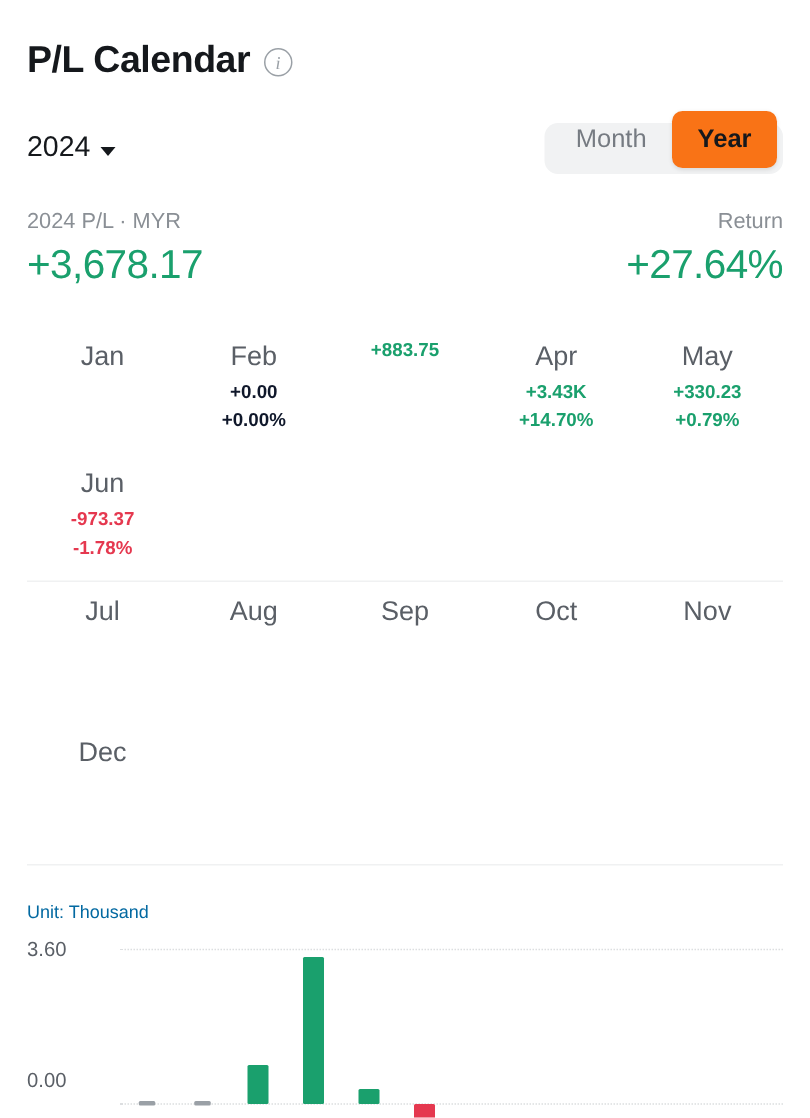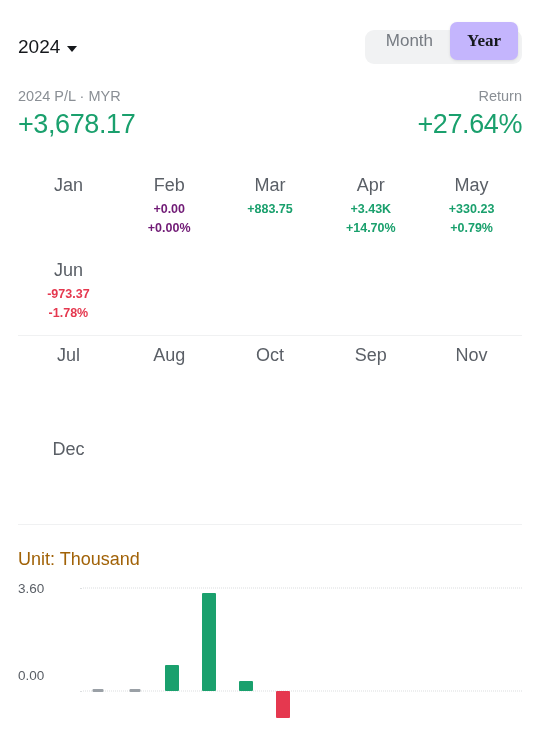--- a/index.html
+++ b/index.html
@@ -92,25 +92,24 @@
     padding: 0 17px;
     height: 38px;
     line-height: 38px;
     border-radius: 7px;
     cursor: pointer;
     background: transparent;
     border: none;
     font-family: inherit;
   }
   .seg-btn.active {
-    background: #c4b5fd;
+    background: #f97316;
     color: #15181c;
     font-weight: 700;
     box-shadow: 0 1px 3px rgba(0,0,0,0.10);
-    font-family: Liberation Serif, serif;
   }
 
   
   .summary {
     margin-top: 18px;
   }
   .summary-labels, .summary-values {
     display: flex;
     justify-content: space-between;
     align-items: baseline;
@@ -147,29 +146,29 @@
     line-height: 1.55;
   }
   .month-pl, .month-pct {
     font-size: 12.5px;
     font-weight: 700;
     line-height: 1.55;
     min-height: 19px;
   }
   .pos { color: #1aa06d; }
   .neg { color: #e5384f; }
-  .flat { color: #701a75; }
+  .flat { color: #0f172a; }
 
   .month-row-empty .month-cell { padding-bottom: 60px; }
 
   
   .chart-section { margin-top: 24px; }
   .unit-label {
-    font-size: 18px;
-    color: #a16207;
+    font-size: 12px;
+    color: #0369a1;
     margin-bottom: 18px;
   }
   .chart {
     position: relative;
     height: 205px;
     margin-left: 0;
   }
   .axis-label {
     position: absolute;
     left: 0;
@@ -208,20 +207,24 @@
   }
   .bar.pos-bar { background: #1aa06d; }
   .bar.neg-bar { background: #e5384f; }
   .bar.zero-bar { background: #9aa0a6; }
 </style>
 </head>
 <body>
 
 <div class="page">
 
+  <div class="header-row">
+    <div class="page-title">P/L Calendar</div>
+    <div class="info-icon">i</div>
+  </div>
 
   <div class="control-row">
     <div class="year-select">
       <span class="year-label">2024</span>
       <span class="caret-down"></span>
     </div>
     <div class="seg-toggle">
       <button class="seg-btn">Month</button>
       <button class="seg-btn active">Year</button>
     </div>
@@ -242,21 +245,20 @@
     <div class="month-row divider-bottom" id="row1">
         <div class="month-cell">
           <div class="month-name">Jan</div>
         </div>
         <div class="month-cell">
           <div class="month-name">Feb</div>
           <div class="month-pl flat">+0.00</div>
           <div class="month-pct flat">+0.00%</div>
         </div>
         <div class="month-cell">
-          <div class="month-name">Mar</div>
           <div class="month-pl pos">+883.75</div>
         </div>
         <div class="month-cell">
           <div class="month-name">Apr</div>
           <div class="month-pl pos">+3.43K</div>
           <div class="month-pct pos">+14.70%</div>
         </div>
         <div class="month-cell">
           <div class="month-name">May</div>
           <div class="month-pl pos">+330.23</div>
@@ -269,24 +271,24 @@
         </div>
       </div>
     <div class="month-row month-row-empty divider-bottom" id="row2">
         <div class="month-cell">
           <div class="month-name">Jul</div>
         </div>
         <div class="month-cell">
           <div class="month-name">Aug</div>
         </div>
         <div class="month-cell">
+          <div class="month-name">Sep</div>
+        </div>
+        <div class="month-cell">
           <div class="month-name">Oct</div>
-        </div>
-        <div class="month-cell">
-          <div class="month-name">Sep</div>
         </div>
         <div class="month-cell">
           <div class="month-name">Nov</div>
         </div>
         <div class="month-cell">
           <div class="month-name">Dec</div>
         </div>
       </div>
   </div>
 

